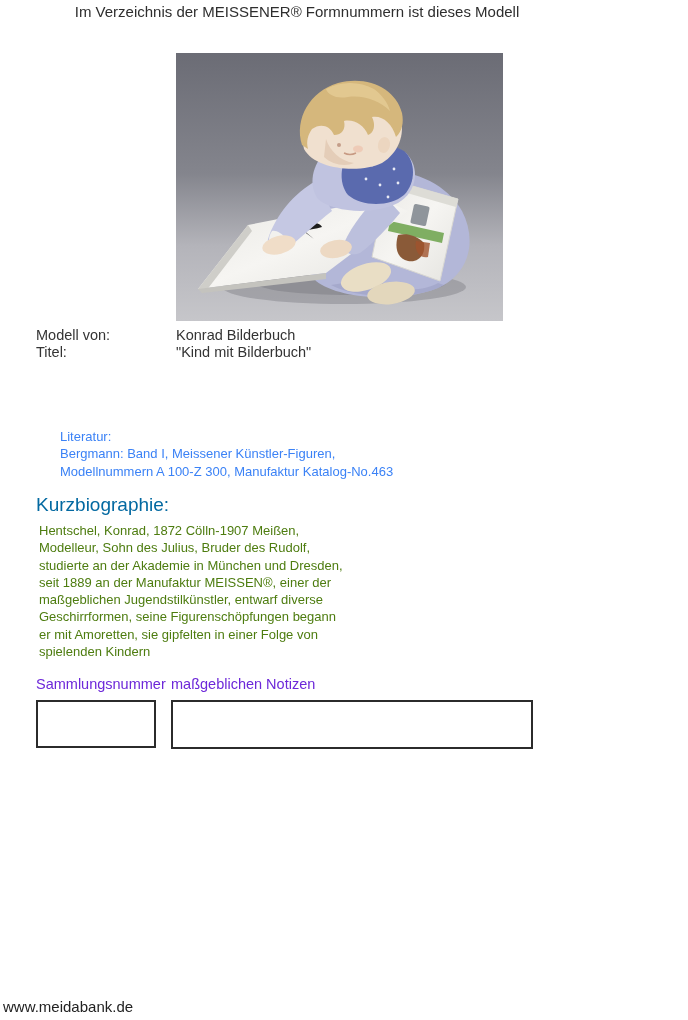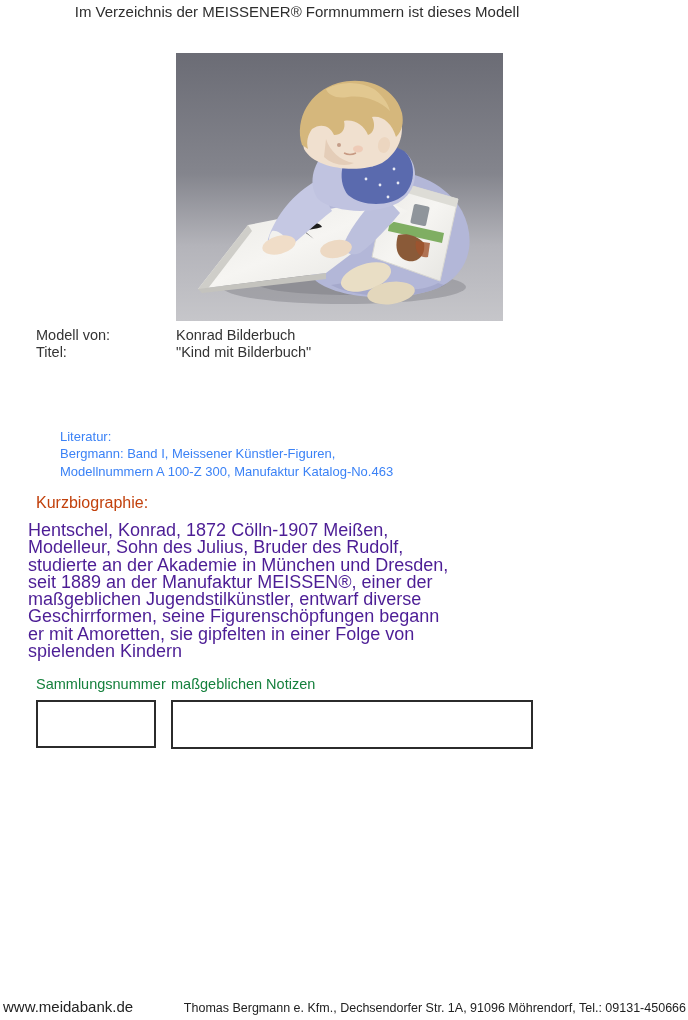--- a/index.html
+++ b/index.html
@@ -65,39 +65,39 @@
     line-height: 17.3px;
     color: #3b82f6;
     margin-left: 24px;
   }
   .literatur .body { white-space: pre-line; }
 
   .kurzbio-heading {
     position: absolute;
     left: 36px;
     top: 494px;
-    font-size: 16px;
-    color: #c2410c;
+    font-size: 19px;
+    color: #0369a1;
   }
   .kurzbio-text {
     position: absolute;
-    left: 28px;
+    left: 39px;
     top: 522px;
-    font-size: 18px;
+    font-size: 13px;
     line-height: 17.3px;
-    color: #4c1d95;
+    color: #4d7c0f;
     white-space: pre-line;
   }
 
   
   .form-label {
     position: absolute;
     top: 676px;
     font-size: 14.5px;
-    color: #15803d;
+    color: #6d28d9;
   }
   .form-label.collection { left: 36px; }
   .form-label.notes { left: 171px; }
 
   .collection-input {
     position: absolute;
     left: 36px;
     top: 700px;
     width: 120px;
     height: 48px;
@@ -256,15 +256,14 @@
 Geschirrformen, seine Figurenschöpfungen begann
 er mit Amoretten, sie gipfelten in einer Folge von
 spielenden Kindern</div>
 
   <div class="form-label collection">Sammlungsnummer</div>
   <div class="form-label notes">maßgeblichen Notizen</div>
   <input type="text" class="collection-input" style="">
   <textarea class="notes-input" style=""></textarea>
 
   <a href="#" class="footer-left">www.meidabank.de</a>
-  <div class="footer-right">Thomas Bergmann e. Kfm., Dechsendorfer Str. 1A, 91096 Möhrendorf, Tel.: 09131-450666</div>
 
 </div>
 
 </body></html>

